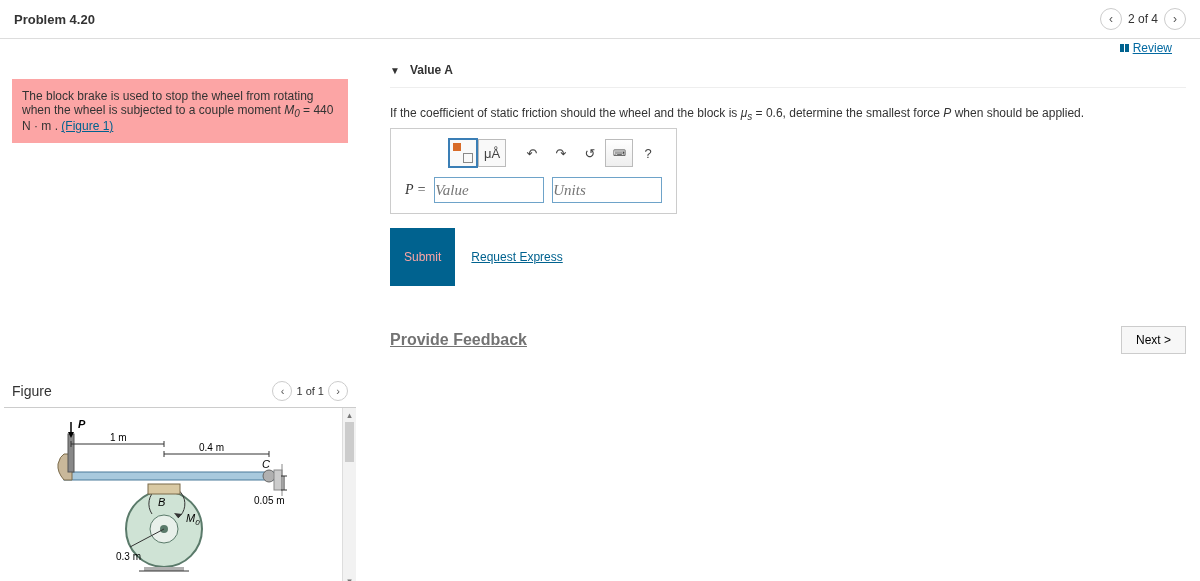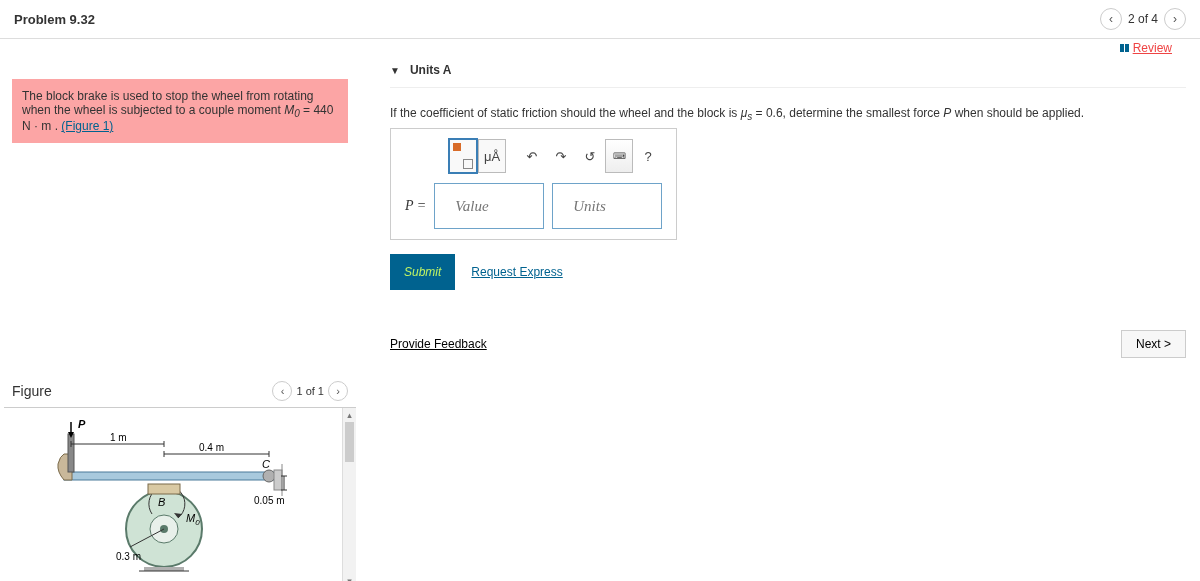--- a/index.html
+++ b/index.html
@@ -3,21 +3,21 @@
 <meta charset="utf-8">
 <style>
 * { box-sizing: border-box; margin: 0; padding: 0; }
 body { font-family: Arial, Helvetica, sans-serif; font-size: 12px; color: #333; background: #fff; width: 1200px; height: 581px; position: relative; }
 .top-bar { display: flex; justify-content: space-between; align-items: center; padding: 8px 14px; border-bottom: 1px solid #ddd; }
 .prob-title { font-weight: bold; font-size: 13px; }
 .nav-group { display: flex; align-items: center; gap: 6px; }
 .nav-btn { width: 22px; height: 22px; border: 1px solid #ccc; border-radius: 50%; background: #fff; display: flex; align-items: center; justify-content: center; cursor: pointer; font-size: 12px; color: #555; }
 .nav-count { font-size: 12px; }
 .review-row { display: flex; justify-content: flex-end; padding: 8px 14px 0; }
-.review-link { color: #ef4444; text-decoration: underline; font-size: 12px; cursor: pointer; display: flex; align-items: center; gap: 4px; }
+.review-link { color: #0369a1; text-decoration: underline; font-size: 12px; cursor: pointer; display: flex; align-items: center; gap: 4px; }
 .flag-icon { display: inline-flex; gap: 1px; }
 .flag-icon span { width: 4px; height: 8px; background: #00628f; display: inline-block; }
 .main-wrap { display: flex; height: calc(100% - 32px); }
 .left-col { width: 360px; padding: 40px 12px 8px 12px; position: relative; }
 .prompt-box { background: #fca5a5; padding: 10px; font-size: 12px; margin-bottom: 180px; }
 .prompt-box a { color: #00628f; text-decoration: underline; cursor: pointer; }
 .figure-panel { position: absolute; bottom: 0; left: 0; right: 0; padding: 0 4px; }
 .figure-head { display: flex; justify-content: space-between; align-items: center; padding: 6px 8px; border-bottom: 1px solid #ccc; gap: 32px; }
 .figure-title { font-size: 14px; font-weight: normal; }
 .fig-nav { display: flex; align-items: center; gap: 4px; font-size: 11px; }
@@ -28,43 +28,43 @@
 .scroll-up, .scroll-down { height: 14px; display: flex; align-items: center; justify-content: center; font-size: 9px; color: #777; cursor: pointer; }
 .scroll-thumb { position: absolute; top: 14px; left: 2px; right: 2px; height: 40px; background: #ccc; }
 .right-col { flex: 1; padding: 20px 14px 8px 30px; position: relative; }
 .part-head { display: flex; align-items: center; gap: 10px; border-bottom: 1px solid #eee; padding: 4px 0 10px; margin-bottom: 18px; cursor: pointer; }
 .caret { font-size: 10px; }
 .part-title { font-weight: bold; font-size: 12px; }
 .q-text { font-size: 12px; margin-bottom: 6px; }
 .q-instr { font-weight: bold; font-size: 12px; margin-bottom: 14px; }
 .answer-box { border: 1px solid #ccc; display: inline-block; padding: 10px 14px; }
 .tool-row { display: flex; align-items: center; gap: 1px; margin-bottom: 10px; margin-left: 44px; }
-.tool-btn { width: 28px; height: 34px; border: 1px solid #bbb; background: #f9f9f9; display: flex; align-items: center; justify-content: center; cursor: pointer; font-size: 13px; color: #444; position: relative; }
+.tool-btn { width: 28px; height: 28px; border: 1px solid #bbb; background: #f9f9f9; display: flex; align-items: center; justify-content: center; cursor: pointer; font-size: 13px; color: #444; position: relative; }
 .tool-btn.selected { border-color: #3a7eb5; box-shadow: 0 0 0 1px #3a7eb5; }
 .templates-icon { font-size: 10px; line-height: 1; }
 .templates-icon::before { content: ""; position: absolute; left: 3px; top: 3px; width: 8px; height: 8px; background: #d86b28; }
 .templates-icon::after { content: ""; position: absolute; right: 3px; bottom: 3px; width: 8px; height: 8px; border: 1px solid #888; }
 .kb-icon { font-size: 9px; letter-spacing: -1px; background: linear-gradient(#fff,#eee); }
 .input-row { display: flex; align-items: center; gap: 8px; }
 .lbl { font-style: italic; font-family: 'Times New Roman', serif; font-size: 14px; }
-.val-input, .unit-input { height: 46px; border: 1px solid #6ea3c9; padding: 0 20px; font-style: italic; font-family: 'Times New Roman', serif; font-size: 15px; color: #888; }
+.val-input, .unit-input { height: 26px; border: 1px solid #6ea3c9; padding: 0 0; font-style: italic; font-family: 'Times New Roman', serif; font-size: 15px; color: #888; }
 .val-input { width: 110px; }
 .unit-input { width: 110px; }
 .submit-row { margin-top: 14px; display: flex; align-items: center; gap: 16px; }
-.submit-btn { background: #00628f; color: #bef264; border: none; padding: 11px 14px; font-size: 12px; cursor: pointer; font-style: italic; }
+.submit-btn { background: #00628f; color: #fca5a5; border: none; padding: 22px 14px; font-size: 12px; cursor: pointer; }
 .req-link { color: #00628f; text-decoration: underline; font-size: 12px; cursor: pointer; }
-.feedback-link { color: #000000; text-decoration: underline; font-size: 12px; cursor: pointer; }
+.feedback-link { color: #737373; text-decoration: underline; font-size: 16px; cursor: pointer; font-weight: bold; }
 .next-btn { border: 1px solid #ccc; background: #f7f7f7; padding: 6px 14px; font-size: 12px; cursor: pointer; }
 .bottom-row-wrap { position: relative; margin-top: 40px; display: flex; justify-content: space-between; align-items: center; }
 </style>
 </head>
 <body>
 
 <div class="top-bar">
-  <div class="prob-title">Problem 9.32</div>
+  <div class="prob-title">Problem 4.20</div>
   <div class="nav-group">
     <button class="nav-btn">‹</button>
     <span class="nav-count">2 of 4</span>
     <button class="nav-btn">›</button>
   </div>
 </div>
 
 <div class="main-wrap">
 
   <div class="left-col">
@@ -144,21 +144,21 @@
         <span class="flag-icon">
             <span></span>
             <span></span>
           </span>
         <span>Review</span>
       </a>
     </div>
 
     <div class="part-head">
       <span class="caret">▼</span>
-      <span class="part-title">Units A</span>
+      <span class="part-title">Value A</span>
     </div>
 
     <div class="q-text">
       <span>If the coefficient of static friction should the wheel and the block is </span><i><span>μ</span><sub>s</sub></i><span> = 0.6, determine the smallest force </span><i>P</i><span> when should be applied.</span>
     </div>
 
     <div class="answer-box">
       <div class="tool-row">
         <button class="tool-btn selected">
             <span class="templates-icon"></span>

